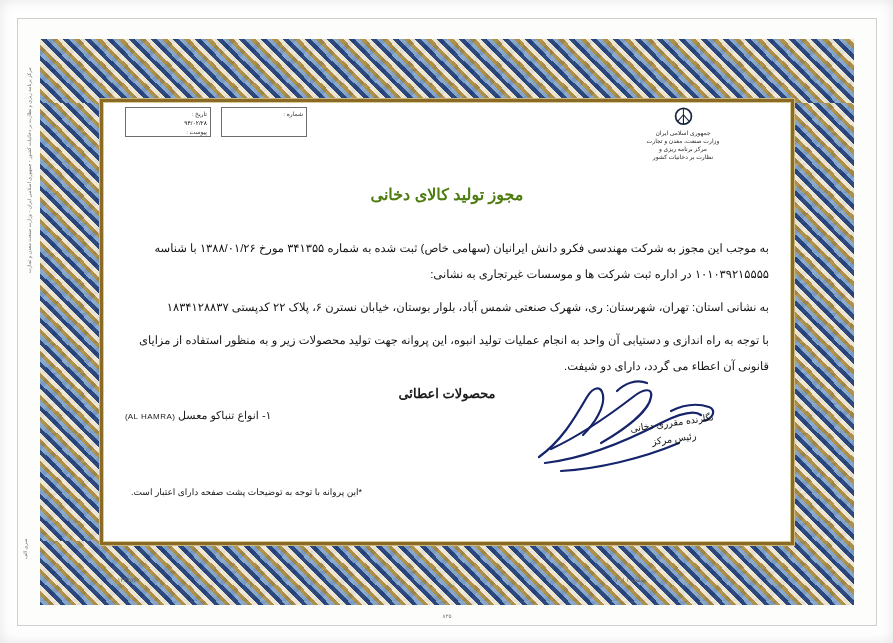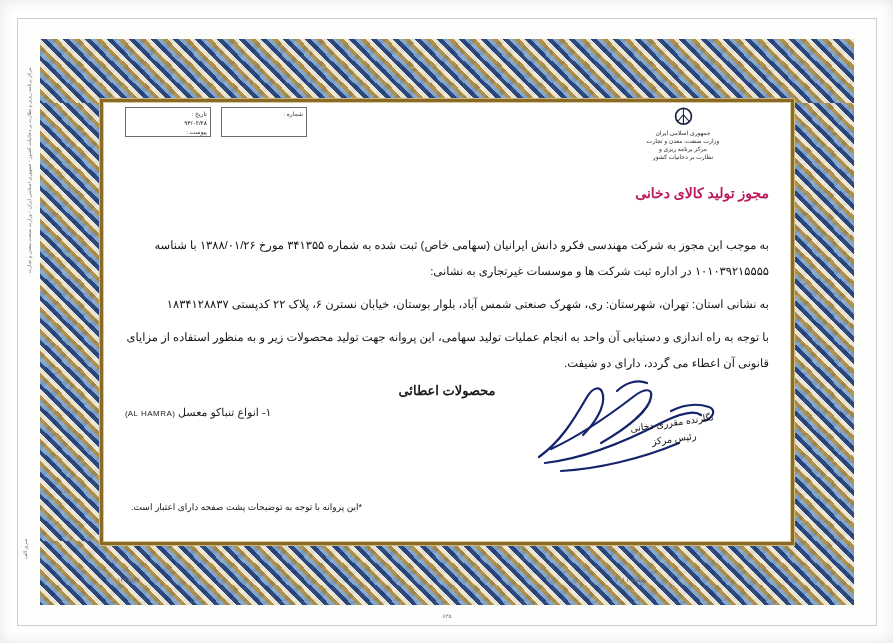--- a/index.html
+++ b/index.html
@@ -181,24 +181,24 @@
     line-height: 9px;
     text-align: right;
     background: #fff;
   }
   .hbox .row { display: block; white-space: nowrap; }
   .hbox .v { color: #111; }
 
   
   .title {
     margin: 8px 0 0 0;
-    text-align: right;
-    font-size: 14px;
+    text-align: center;
+    font-size: 16px;
     font-weight: bold;
-    color: #be185d;
+    color: #4d7c0f;
     letter-spacing: 0.5px;
   }
 
   .body-block {
     margin-top: 31px;
     font-size: 11.5px;
     line-height: 26px;
     text-align: justify;
     color: #131313;
   }
@@ -243,21 +243,21 @@
     font-size: 9.5px;
     line-height: 16px;
     text-align: center;
     color: #151515;
     transform: rotate(-8deg);
   }
 
   .footnote {
     position: absolute;
     left: 28px;
-    bottom: 33px;
+    bottom: 48px;
     font-size: 9px;
     color: #141414;
   }
 
   
   .bottom-micro {
     position: absolute;
     left: 0;
     right: 0;
     bottom: 6px;
@@ -323,21 +323,21 @@
           </div>
         </div>
 
       </div>
 
       <div class="title">مجوز تولید کالای دخانی</div>
 
       <div class="body-block">
         <p>به موجب این مجوز به شرکت مهندسی فکرو دانش ایرانیان (سهامی خاص) ثبت شده به شماره ۳۴۱۳۵۵ مورخ ۱۳۸۸/۰۱/۲۶ با شناسه ۱۰۱۰۳۹۲۱۵۵۵۵ در اداره ثبت شرکت ها و موسسات غیرتجاری به نشانی:</p>
         <p class="center-line">به نشانی استان: تهران، شهرستان: ری، شهرک صنعتی شمس آباد، بلوار بوستان، خیابان نسترن ۶، پلاک ۲۲ کدپستی ۱۸۳۴۱۲۸۸۳۷</p>
-        <p>با توجه به راه اندازی و دستیابی آن واحد به انجام عملیات تولید سهامی، این پروانه جهت تولید محصولات زیر و به منظور استفاده از مزایای قانونی آن اعطاء می گردد، دارای دو شیفت.</p>
+        <p>با توجه به راه اندازی و دستیابی آن واحد به انجام عملیات تولید انبوه، این پروانه جهت تولید محصولات زیر و به منظور استفاده از مزایای قانونی آن اعطاء می گردد، دارای دو شیفت.</p>
       </div>
 
       <div class="products-head">محصولات اعطائی</div>
       <div class="products-list">
         <span>۱-</span>
         <span>انواع تنباکو معسل</span>
         <span class="latin">(AL HAMRA)</span>
       </div>
 
       <div class="sig-area">

